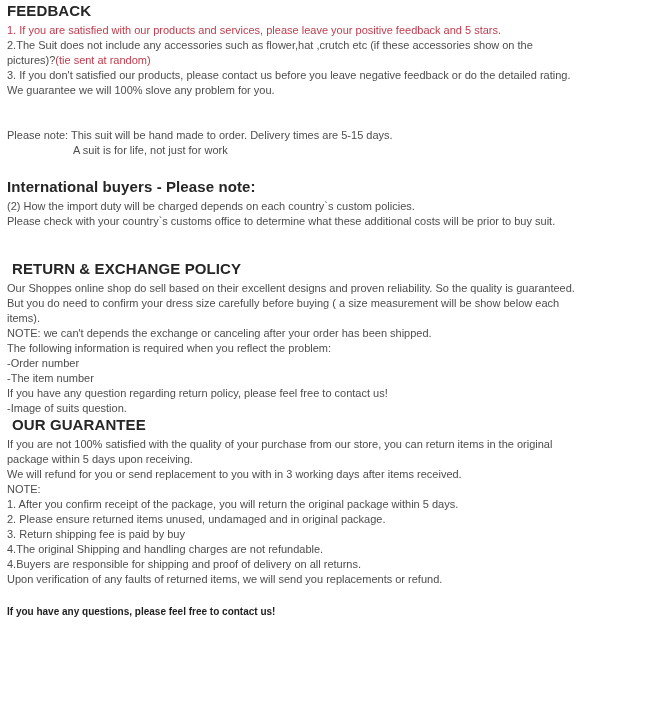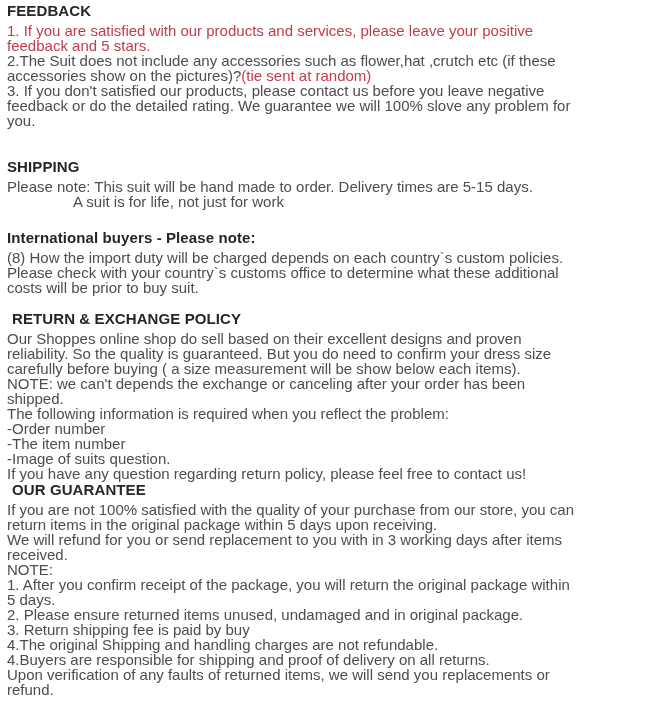--- a/index.html
+++ b/index.html
@@ -27,29 +27,29 @@
     margin:0;
     font-size:15px;
     line-height:18px;
     font-weight:700;
     color:var(--heading);
     letter-spacing:0.1px;
   }
   h2.indent{padding-left:5px;}
   p{
     margin:0;
-    font-size:15px;
+    font-size:11px;
     line-height:15px;
     color:var(--body);
   }
   .red{color:var(--red);}
   section{margin:0;}
   #shipping{margin-top:30px;}
   #international{margin-top:20px;}
-  #return-policy{margin-top:15px;}
+  #return-policy{margin-top:31px;}
   #guarantee{}
   .sec-body{margin-top:3px;}
   .indent-line{padding-left:66px;}
   .footer-note{
     margin-top:15px;
     font-size:10px;
     line-height:19px;
     font-weight:700;
     color:var(--footer);
   }
@@ -62,45 +62,44 @@
   <section id="feedback">
     <h2>FEEDBACK</h2>
     <div class="sec-body">
       <p class="red">1. If you are satisfied with our products and services, please leave your positive feedback and 5 stars.</p>
       <p><span>2.The Suit does not include any accessories such as flower,hat ,crutch etc (if these accessories show on the pictures)?</span><span class="red">(tie sent at random)</span></p>
       <p>3. If you don't satisfied our products, please contact us before you leave negative feedback or do the detailed rating. We guarantee we will 100% slove any problem for you.</p>
     </div>
   </section>
 
   <section id="shipping">
-    <h2>SHIPPING</h2>
     <div class="sec-body">
       <p>Please note: This suit will be hand made to order. Delivery times are 5-15 days.</p>
       <p class="indent-line">A suit is for life, not just for work</p>
     </div>
   </section>
 
   <section id="international">
     <h2>International buyers - Please note:</h2>
     <div class="sec-body">
-      <p>(8) How the import duty will be charged depends on each country`s custom policies.</p>
+      <p>(2) How the import duty will be charged depends on each country`s custom policies.</p>
       <p>Please check with your country`s customs office to determine what these additional costs will be prior to buy suit.</p>
     </div>
   </section>
 
   <section id="return-policy">
     <h2 class="indent">RETURN &amp; EXCHANGE POLICY</h2>
     <div class="sec-body">
       <p>Our Shoppes online shop do sell based on their excellent designs and proven reliability. So the quality is guaranteed. But you do need to confirm your dress size carefully before buying ( a size measurement will be show below each items).</p>
       <p>NOTE: we can't depends the exchange or canceling after your order has been shipped.</p>
       <p>The following information is required when you reflect the problem:</p>
       <p>-Order number</p>
       <p>-The item number</p>
+      <p>If you have any question regarding return policy, please feel free to contact us!</p>
       <p>-Image of suits question.</p>
-      <p>If you have any question regarding return policy, please feel free to contact us!</p>
     </div>
   </section>
 
   <section id="guarantee">
     <h2 class="indent">OUR GUARANTEE</h2>
     <div class="sec-body">
       <p>If you are not 100% satisfied with the quality of your purchase from our store, you can return items in the original package within 5 days upon receiving.</p>
       <p>We will refund for you or send replacement to you with in 3 working days after items received.</p>
       <p>NOTE:</p>
       <p>1. After you confirm receipt of the package, you will return the original package within 5 days.</p>

